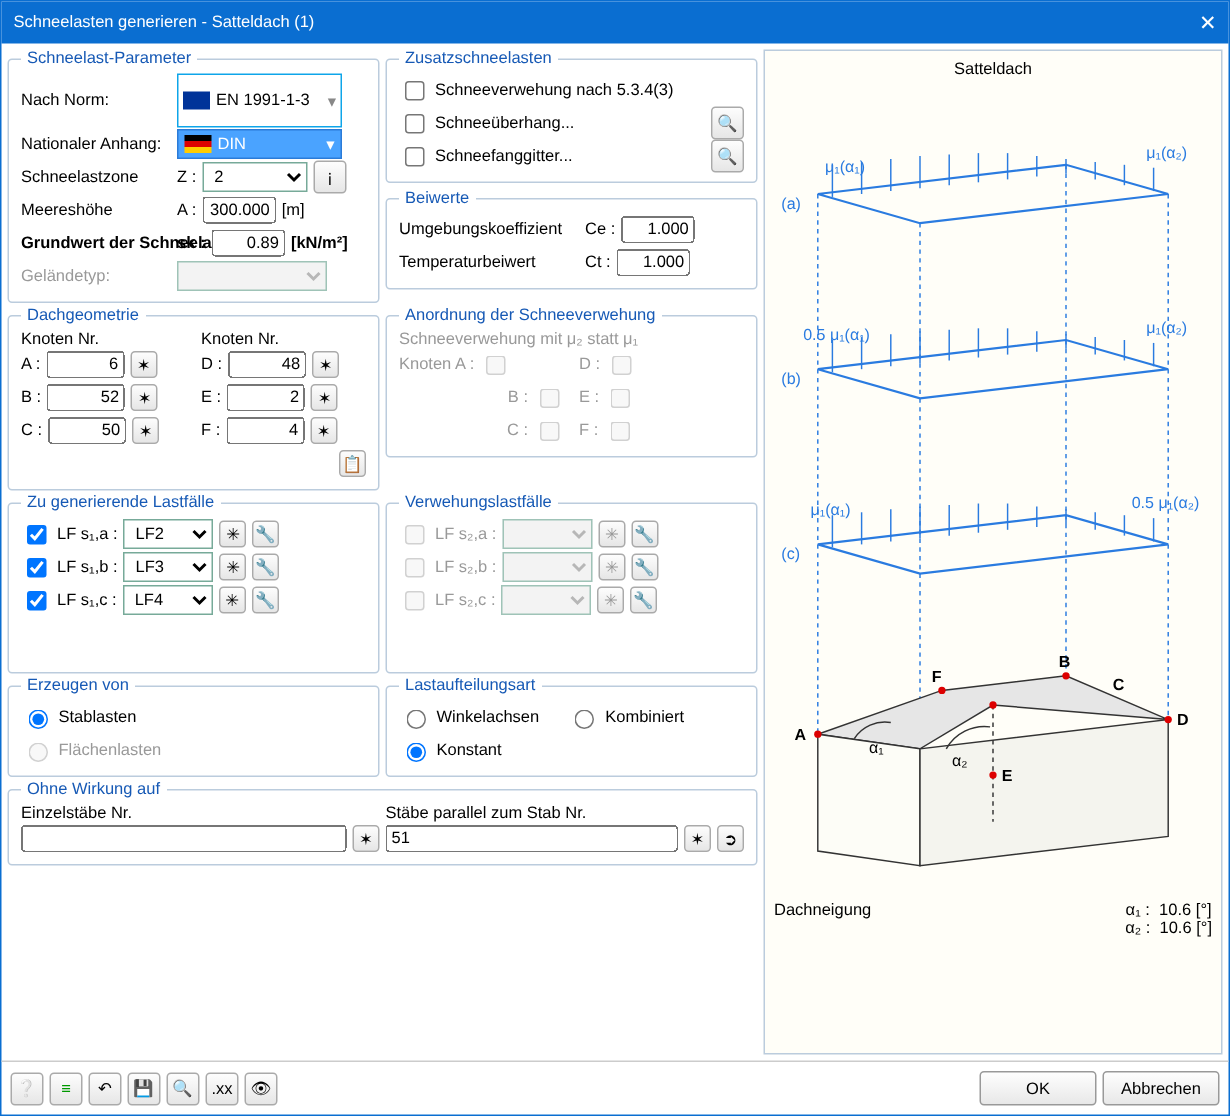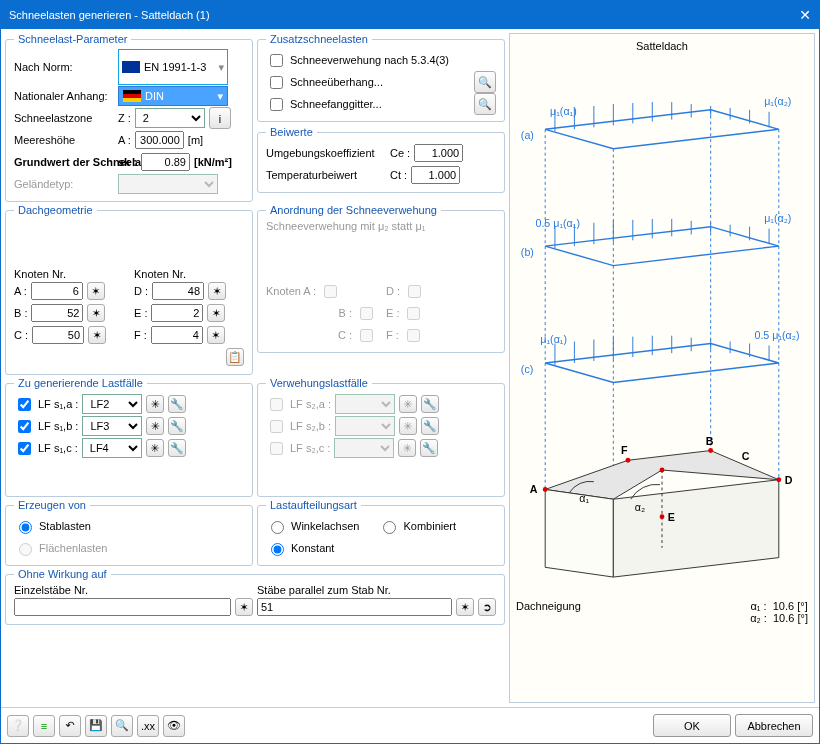--- a/index.html
+++ b/index.html
@@ -18,21 +18,21 @@
 input[type=text]:disabled,select:disabled{ background:#eee;color:#999;}
 .spin { width:49px; text-align:right; }
 .flag { display:inline-block; width:18px; height:12px; background:linear-gradient(#000 33%,#d00 33% 66%,#fc0 66%); vertical-align:middle; margin-right:4px;}
 .eu { background:#039;}
 .iconbtn { width:22px; height:22px; border:1px solid #aaa; border-radius:3px; background:linear-gradient(#fdfdfd,#e6e6e6); display:inline-flex; align-items:center; justify-content:center; cursor:pointer; font-size:11px;}
 .iconbtn.sm{width:18px;height:18px;}
 .bold { font-weight:bold; }
 .disabled { color:#999; }
 .twocol { display:flex; gap:4px; }
 .col { flex:1; }
-.geomcols { display:flex; gap:10px;margin-top:48px; }
+.geomcols { display:flex; gap:10px; }
 .geomcol { flex:1; }
 .diagram { border:1px solid #bcd; padding:6px; background:#fffef8; flex:1;}
 .diagram-title{font-size:11px;margin-bottom:2px;}
 .neig { display:flex; justify-content:space-between; margin-top:4px;}
 .bottom { display:flex; align-items:center; padding:6px; gap:4px; border-top:1px solid #ccc;}
 .btn { height:23px; min-width:78px; border:1px solid #999; border-radius:3px; background:linear-gradient(#fefefe,#e8e8e8); cursor:pointer; }
 .spacer { flex:1; }
 .normsel{width:110px;background:#4aa3ff;color:#fff;border:1px solid #2a7bd8;height:20px;display:flex;align-items:center;padding:0 4px;}
 .normsel2{width:110px;border:1px solid #0ea5e9;height:36px;display:flex;align-items:center;padding:0 3px;background:#fff;}
 svg text { font-size:11px; }

